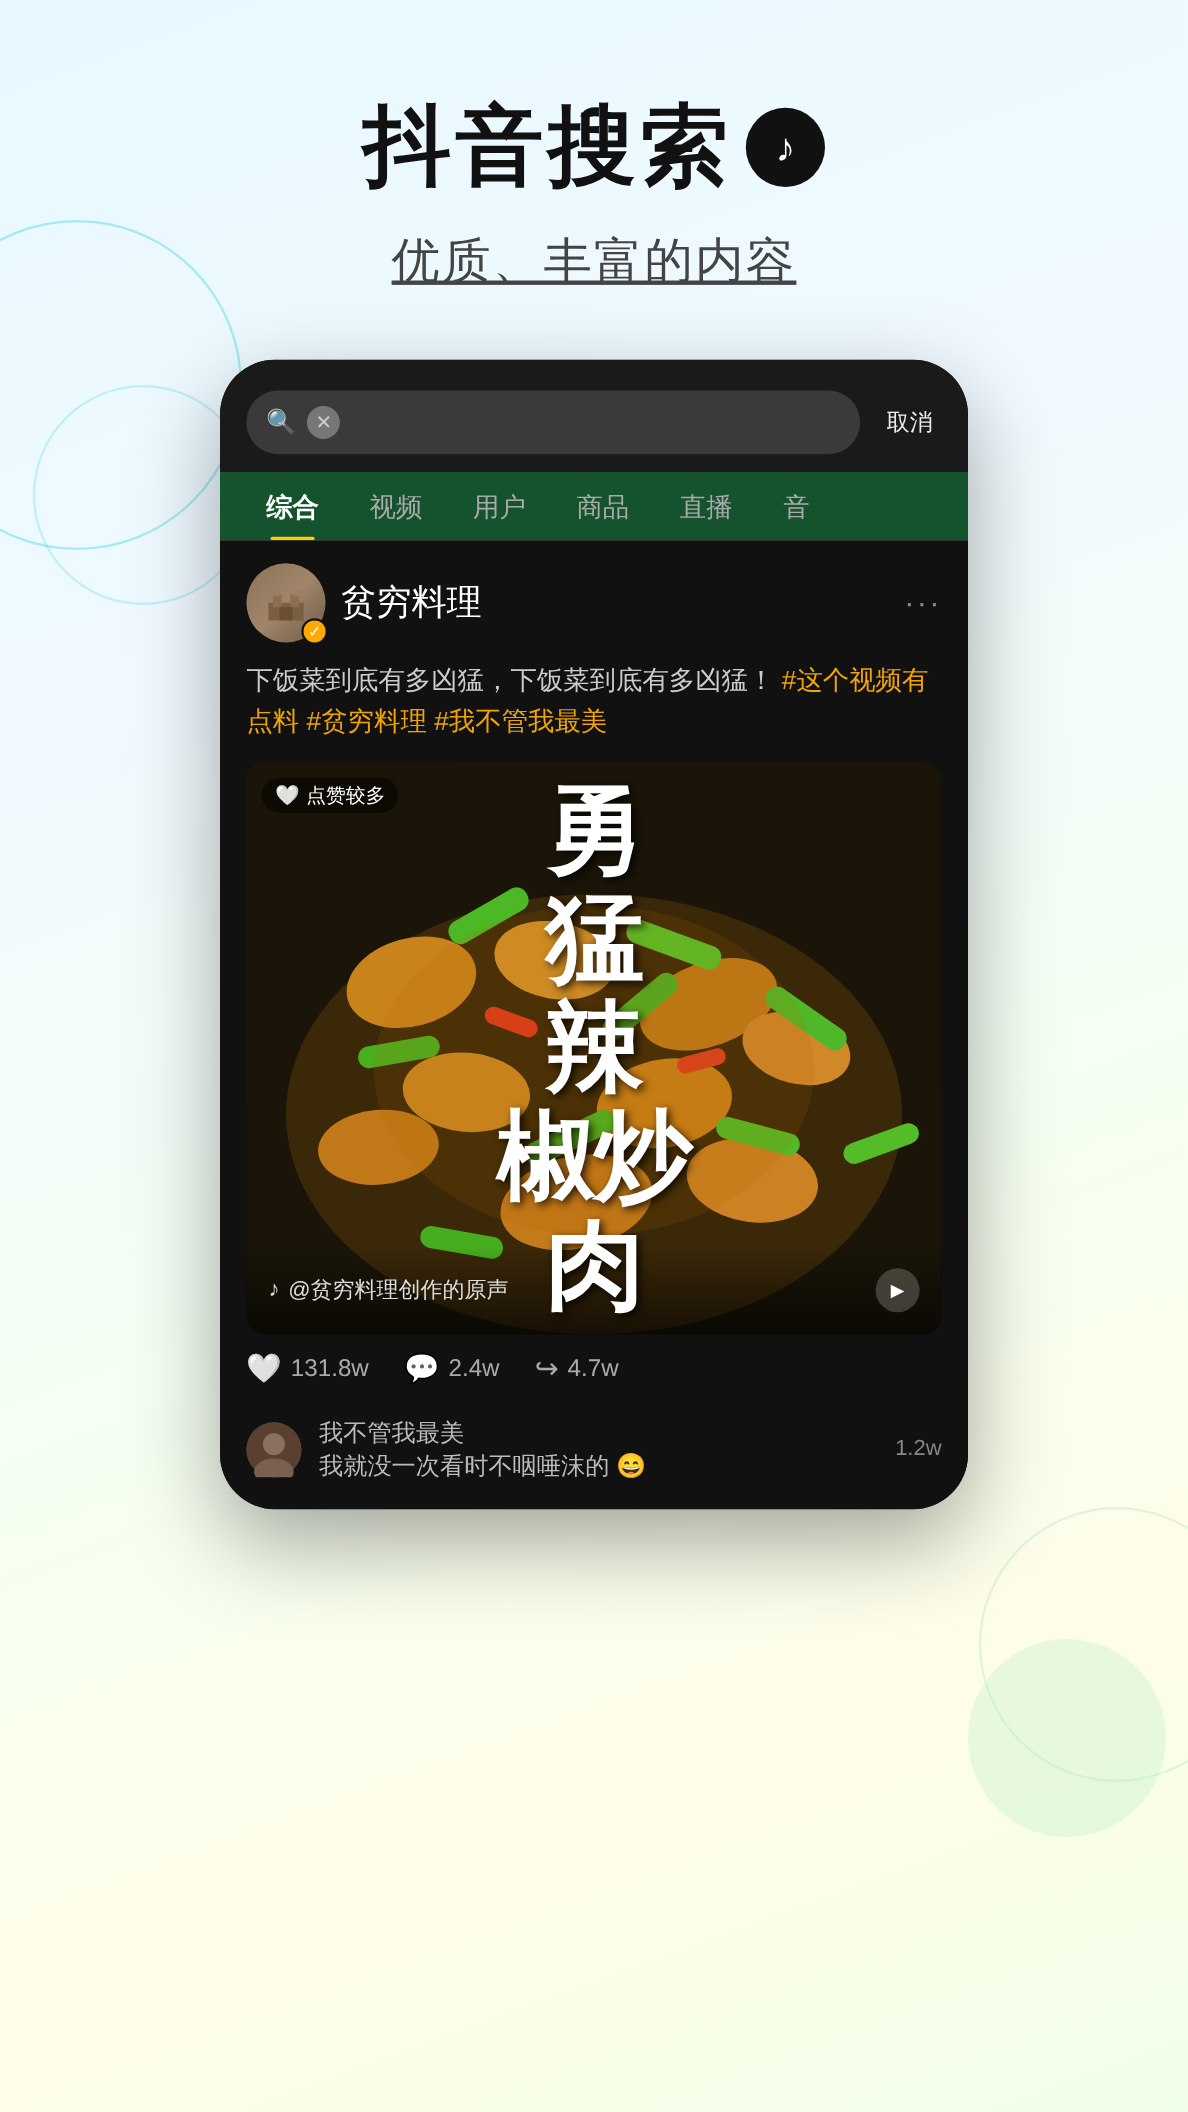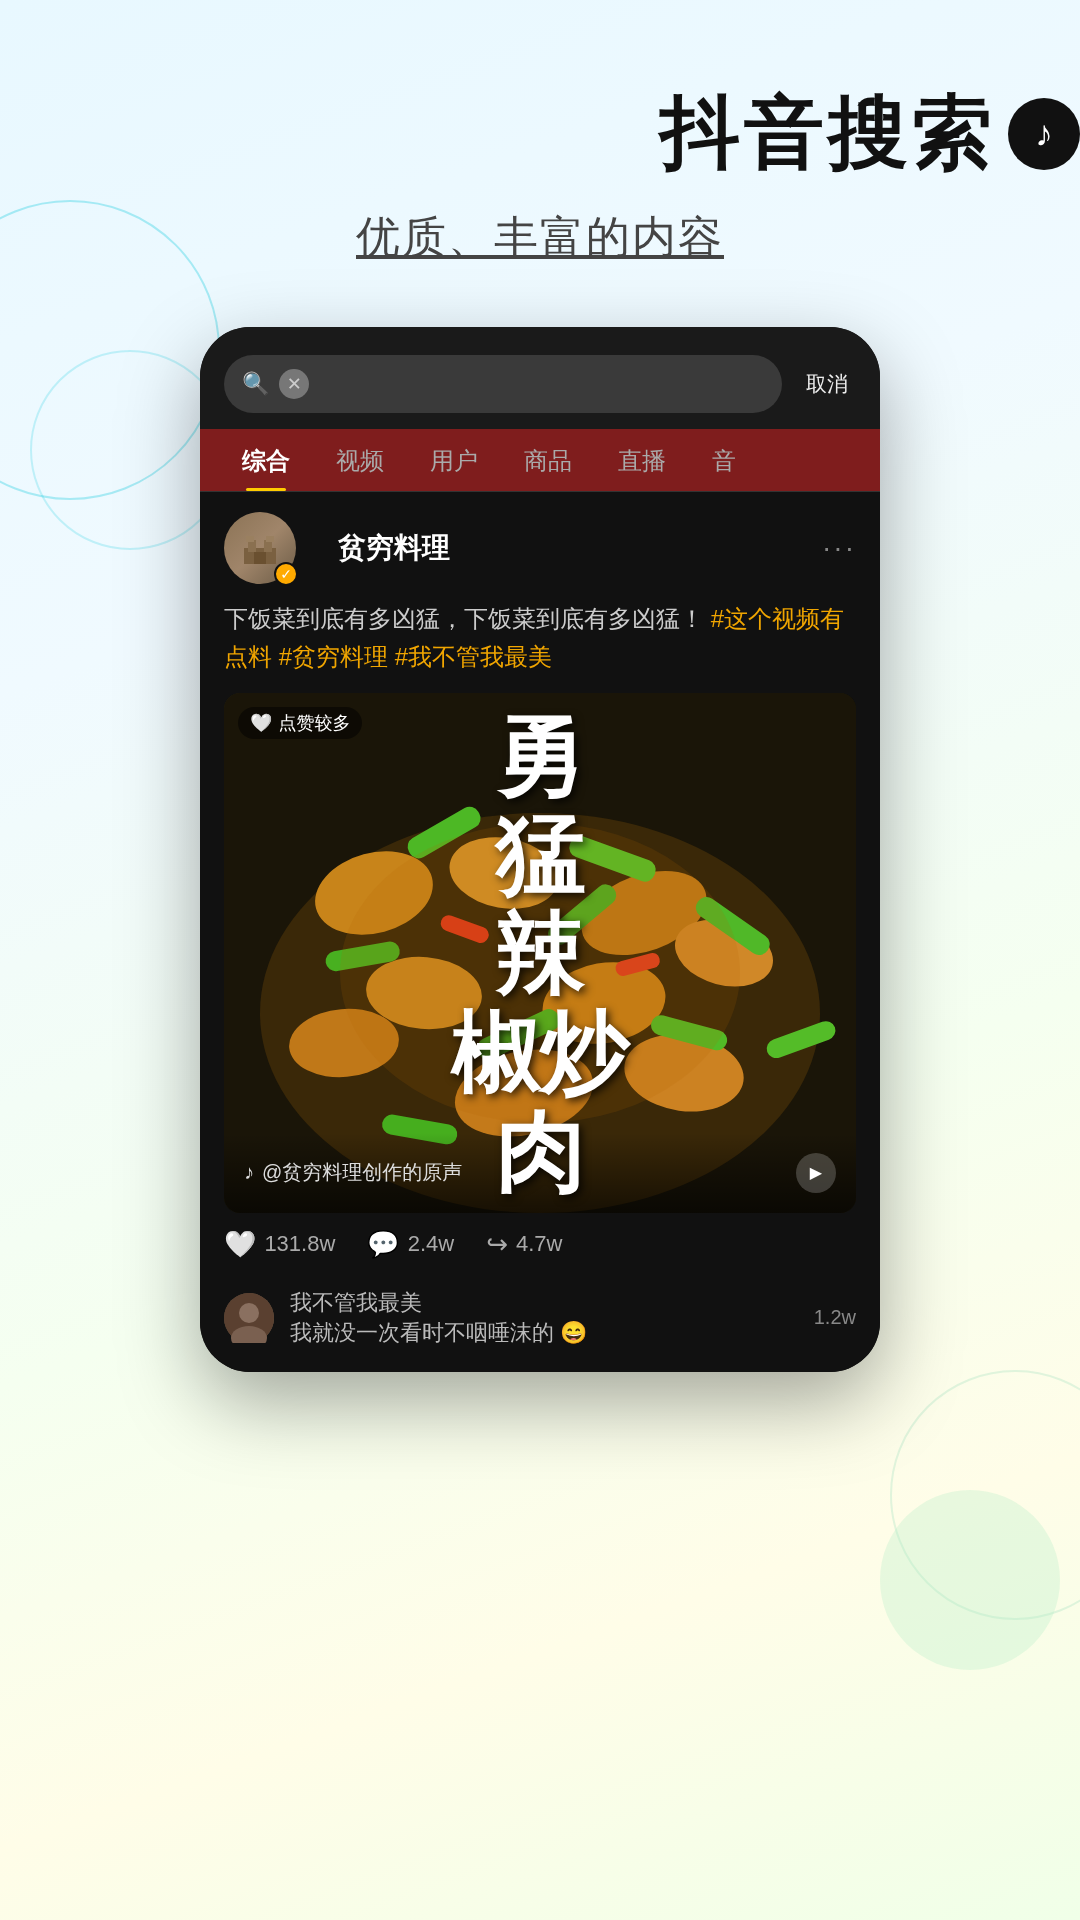--- a/index.html
+++ b/index.html
@@ -55,21 +55,21 @@
       text-align: center;
       padding-top: 80px;
       padding-bottom: 40px;
       position: relative;
       z-index: 2;
     }
 
     .main-title-row {
       display: flex;
       align-items: center;
-      justify-content: flex-end;
+      justify-content: center;
       gap: 12px;
       margin-bottom: 20px;
     }
 
     .main-title {
       font-size: 80px;
       font-weight: 900;
       color: #111;
       letter-spacing: 4px;
     }
@@ -160,21 +160,21 @@
 
     .cancel-btn {
       color: #eee;
       font-size: 21px;
       white-space: nowrap;
       padding: 0 8px;
     }
 
     
     .tabs-row {
-      background: #7f1d1d;
+      background: #14532d;
       display: flex;
       padding: 0 24px;
       border-bottom: 1px solid #333;
       gap: 10px;
     }
 
     .tab-item {
       padding: 16px 18px 14px;
       color: #aaa;
       font-size: 24px;
@@ -249,23 +249,22 @@
       display: flex;
       align-items: center;
       justify-content: center;
       font-size: 14px;
       color: white;
       border: 2px solid #111;
     }
 
     .username {
       color: #fff;
-      font-size: 28px;
-      font-weight: 700;
-      margin-left: 28px;
+      font-size: 32px;
+      font-weight: 400;
     }
 
     .more-dots {
       color: #888;
       font-size: 28px;
       letter-spacing: 2px;
     }
 
     
     .post-text {

